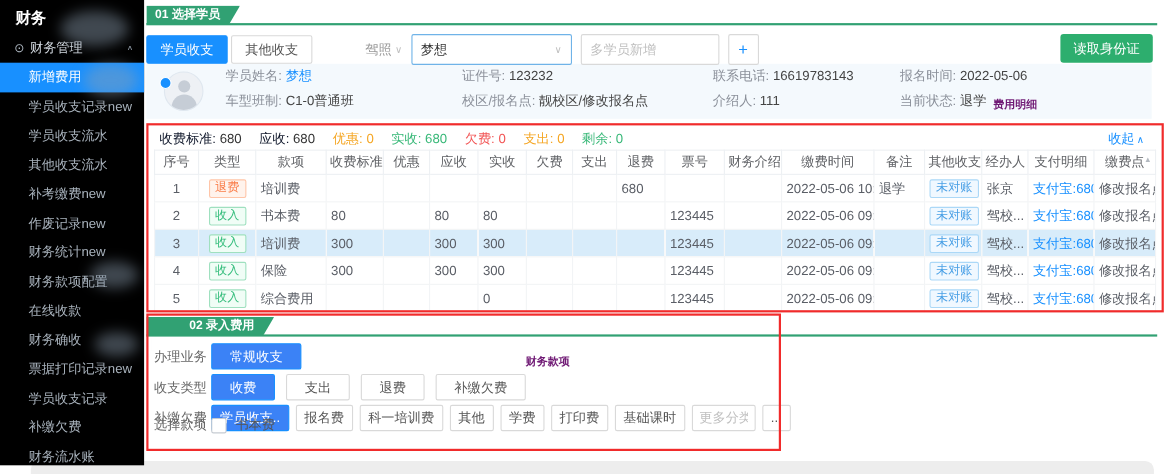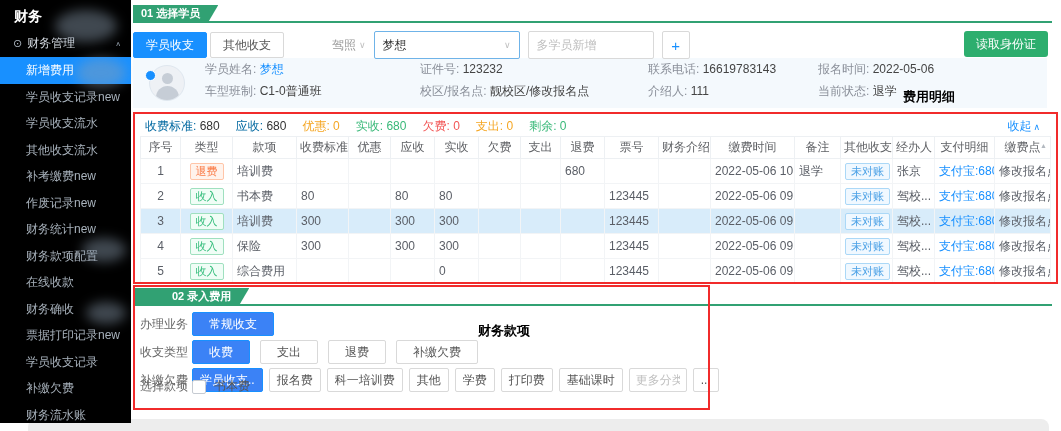--- a/index.html
+++ b/index.html
@@ -46,27 +46,27 @@
   .student-fields{display:grid;grid-template-columns:215px 228px 170px auto;grid-auto-rows:22px;align-content:center;font-size:12px;flex:1;}
   .field{white-space:nowrap;overflow:hidden;}
   .f-label{color:#8a8f99;}
   .f-value{color:#444;}
   .link{color:#1890ff;cursor:pointer;}
 
   
   .red-box{position:absolute;border:2px solid #f12b2b;pointer-events:none;z-index:5;}
   #rb1{left:133px;top:112px;width:925px;height:172px;}
   #rb2{left:133px;top:285px;width:577px;height:125px;}
-  .annot{position:absolute;color:#000000;font-size:13px;font-weight:bold;z-index:6;pointer-events:none;}
+  .annot{position:absolute;color:#701a75;font-size:10px;font-weight:bold;z-index:6;pointer-events:none;}
   #annot1{left:903px;top:88px;}
   #annot2{left:478px;top:322px;}
 
   
   .sum-row{position:absolute;left:145px;top:118px;display:flex;gap:16px;font-size:12px;z-index:2;white-space:nowrap;}
-  .tone-dark .s-label{color:#0369a1;}   .tone-dark .s-value{color:#333;}
+  .tone-dark .s-label{color:#0f172a;}   .tone-dark .s-value{color:#333;}
   .tone-orange .s-label,.tone-orange .s-value{color:#f5a623;}
   .tone-green .s-label,.tone-green .s-value{color:#38b878;}
   .tone-red .s-label,.tone-red .s-value{color:#f25555;}
   .collapse{position:absolute;right:21px;top:118px;color:#1890ff;font-size:12px;cursor:pointer;z-index:2;}
   .col-caret{font-size:9px;margin-left:2px;}
 
   
   .fee-table-wrap{position:absolute;left:140px;top:136px;width:894px;z-index:2;}
   table{width:100%;border-collapse:collapse;table-layout:fixed;font-size:12px;}
   thead th{height:22px;font-weight:normal;color:#606266;border:1px solid #edf0f3;background:#fff;padding:0 3px;white-space:nowrap;overflow:hidden;text-align:center;}

